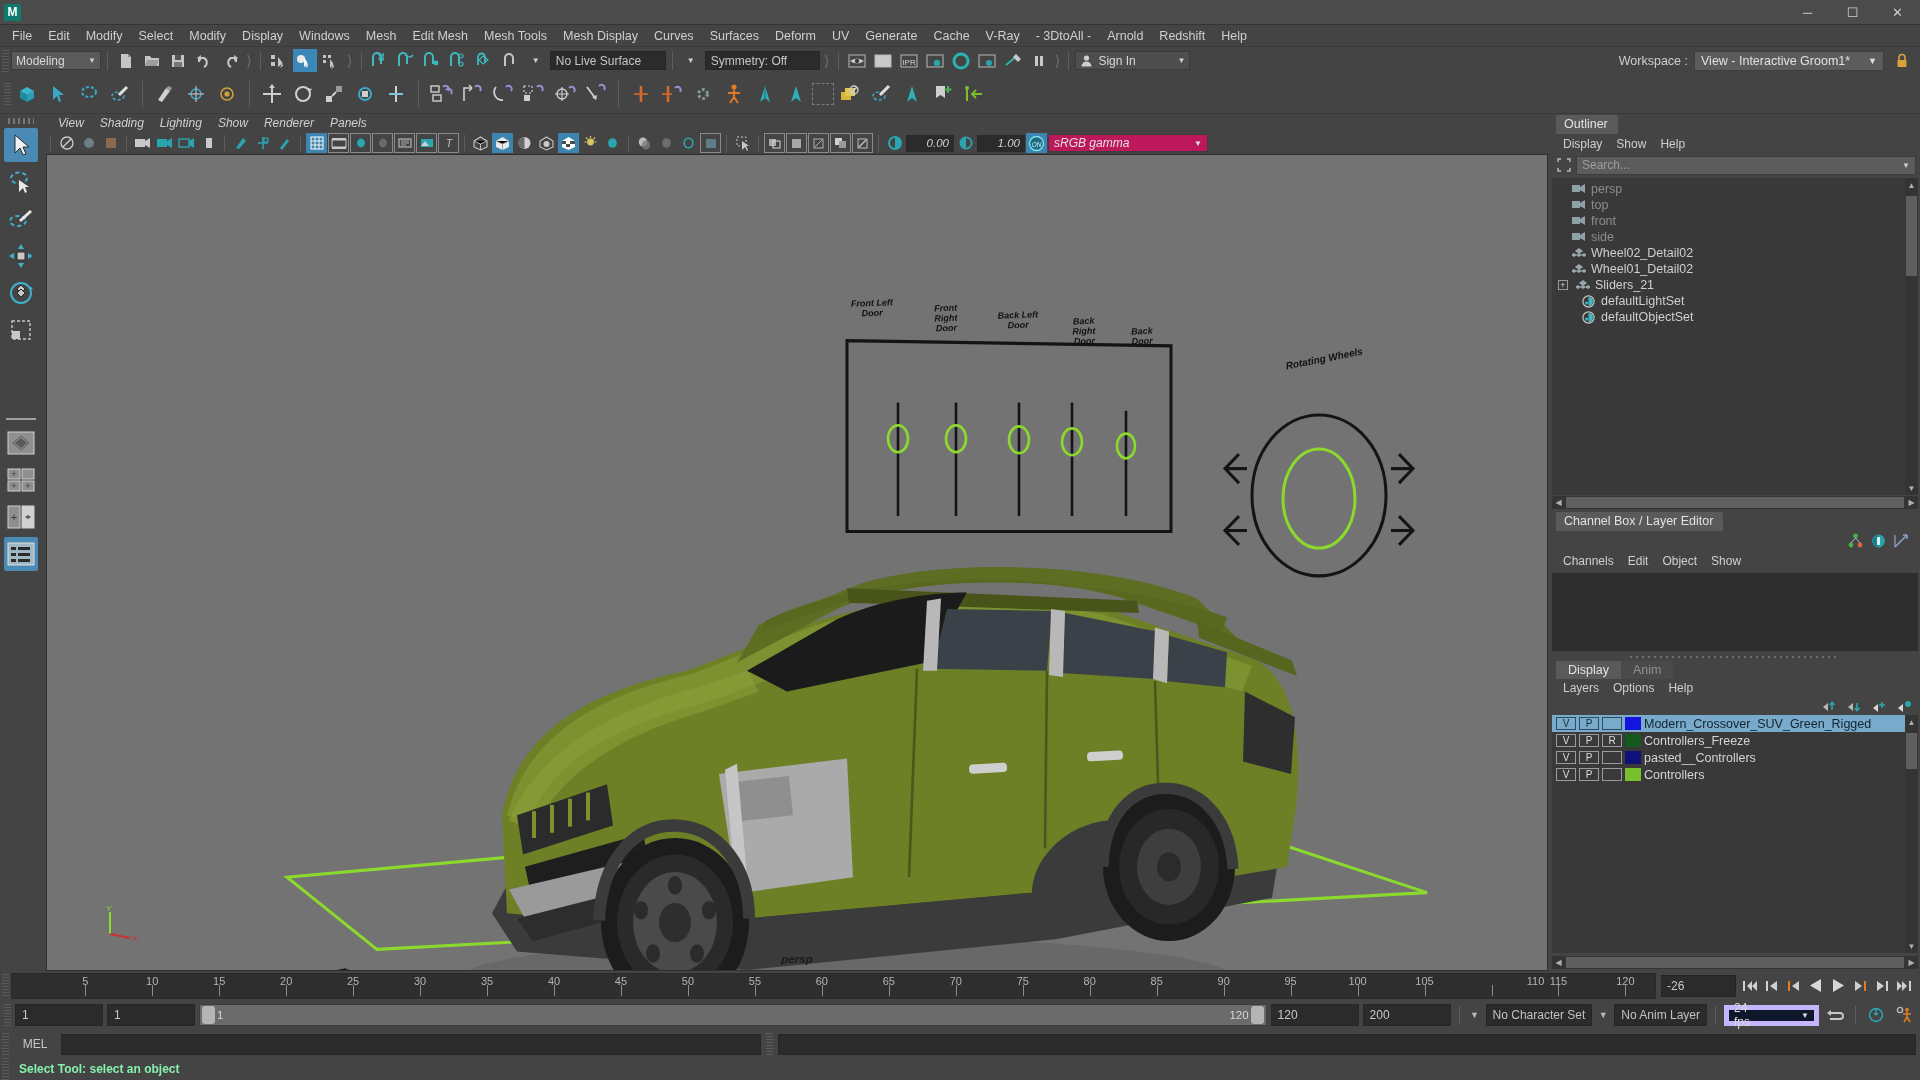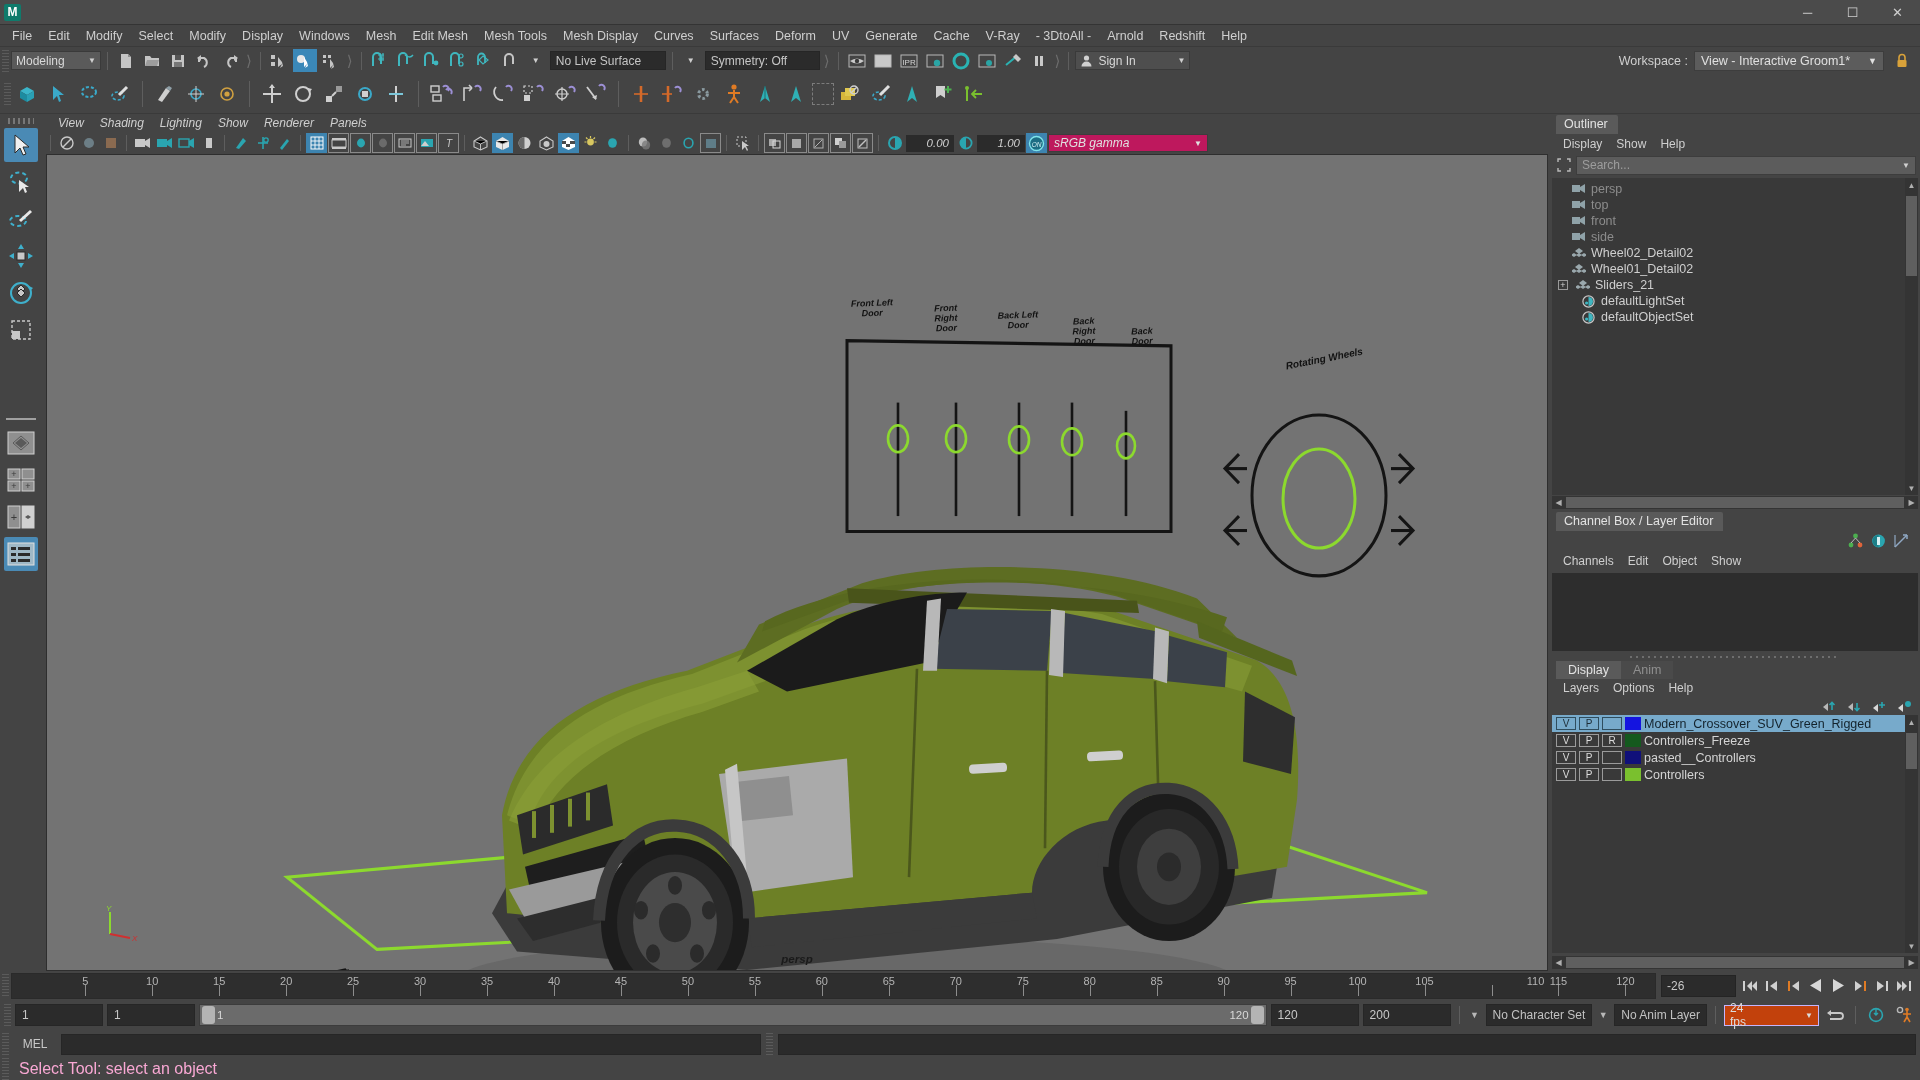--- a/index.html
+++ b/index.html
@@ -211,33 +211,33 @@
   .range-row { height: 30px; background: #444; display: flex; align-items: center; gap: 4px; padding: 0 4px; flex: none; }
   .rng-field { background: #2b2b2b; border: 1px solid #262626; height: 22px; width: 88px;
     display: flex; align-items: center; padding-left: 6px; font-size: 12px; color: #c8c8c8; flex: none; }
   .rng-bar { flex: 1 1 auto; height: 22px; background: #6b6b6b; border: 1px solid #3c3c3c;
     display: flex; align-items: center; position: relative; }
   .rng-handle { width: 13px; height: 18px; background: #b4b4b4; border-radius: 3px; flex: none; margin: 0 2px; }
   .rng-txt { font-size: 11.5px; color: #d8d8d8; }
   .mini-arrow { width: 14px; text-align: center; font-size: 9px; color: #b8b8b8; flex: none; }
   .rng-combo { background: #2b2b2b; border: 1px solid #262626; height: 22px;
     display: flex; align-items: center; padding: 0 6px; font-size: 12px; color: #c2c2c2; flex: none; }
-  .fps-combo { background: #c2410c; border: 1px solid #c4b5fd; height: 21px; width: 95px;
+  .fps-combo { background: #0f172a; border: 5px solid #c4b5fd; height: 21px; width: 95px;
     display: flex; align-items: center; padding: 0 5px; font-size: 12px; color: #dcdcdc; flex: none; gap: 44px; }
   .fps-combo .arrow { margin-left: auto; font-size: 8px; }
 
   
   .cmdline { height: 28px; background: #444; display: flex; align-items: center; gap: 5px; padding-left: 2px; flex: none; }
   .cmd-label { width: 42px; text-align: center; font-size: 12px; color: #c8c8c8; flex: none; }
   .cmd-input { background: #2b2b2b; border: 1px solid #262626; height: 21px; width: 700px;
     display: flex; align-items: center; padding-left: 6px; font-size: 12px; color: #c8c8c8; flex: none; }
   .cmd-output { background: #2b2b2b; border: 1px solid #262626; height: 21px; flex: 1 1 auto; margin-right: 4px; }
 
   .helpline { height: 22px; background: #444; display: flex; align-items: center; padding-left: 2px; flex: none; }
-  .help-text { font-size: 16px; color: #f9a8d4; padding-left: 10px; }
+  .help-text { font-size: 12px; color: #86efac; padding-left: 10px; font-weight: bold; }
 
   svg { display: block; }
 </style>
 </head>
 <body>
 
 <div class="app">
 
   <div class="titlebar">
     <div class="title-logo">M</div>

